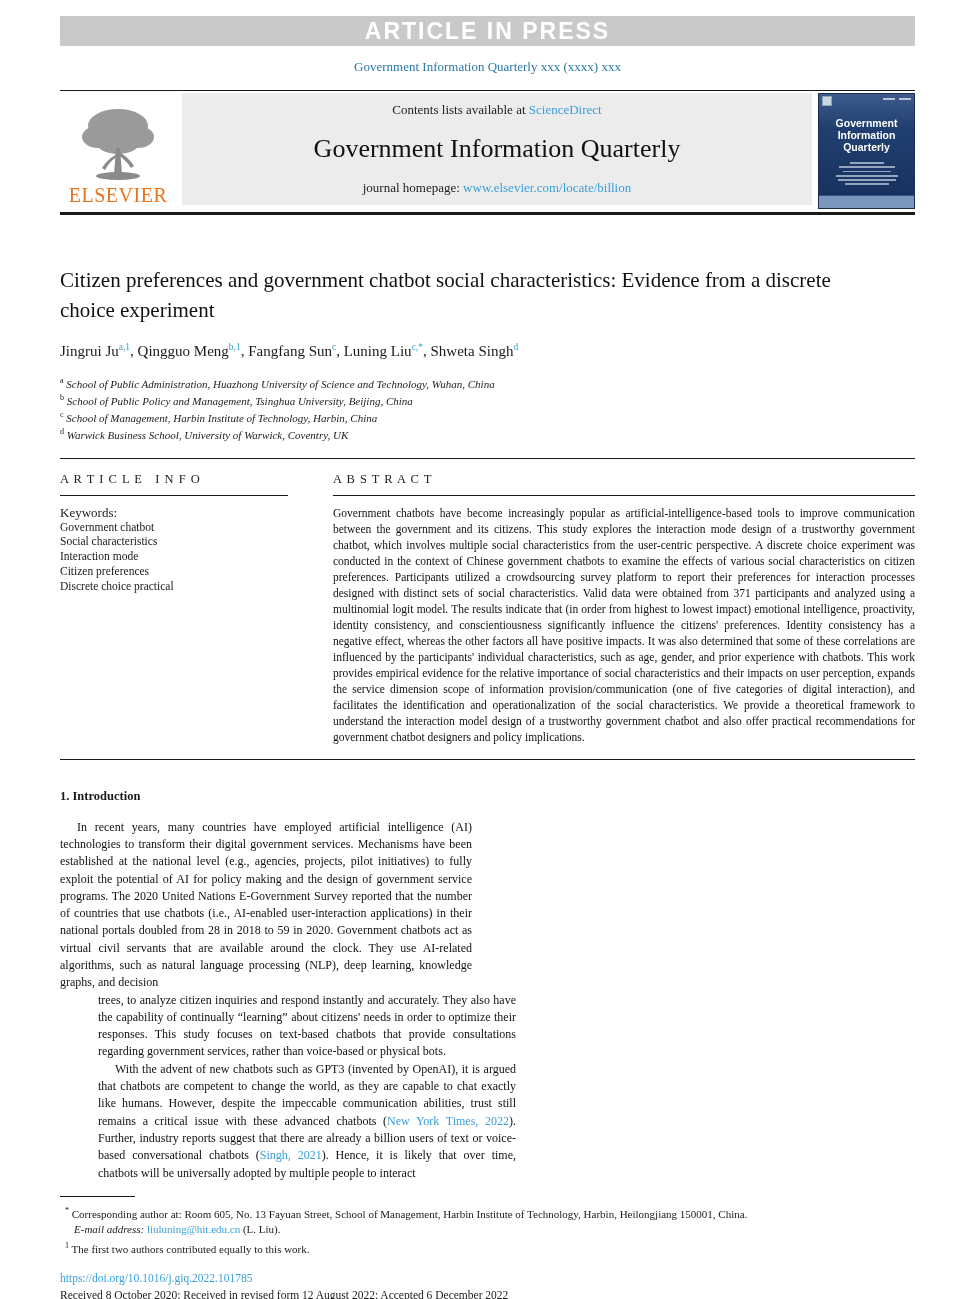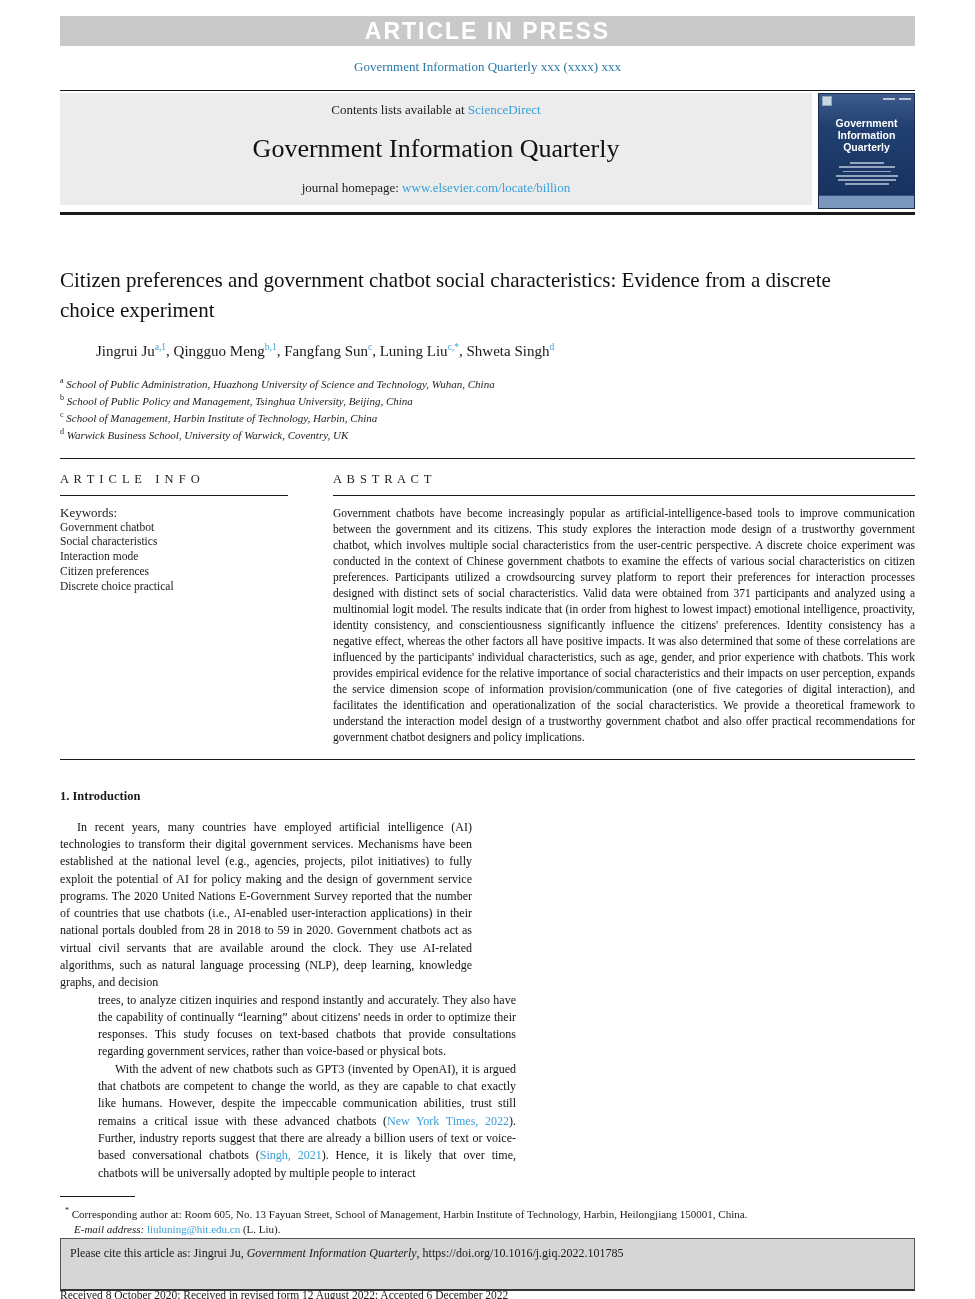--- a/index.html
+++ b/index.html
@@ -36,21 +36,21 @@
   .cover-sq{width:10px;height:10px;background:#c9d4e4;border:1px solid #8aa;}
   .cover-dashes{display:flex;gap:4px;}
   .cover-dash{width:12px;height:2px;background:#b9c6da;margin-top:2px;}
   .cover-title{text-align:center;color:#ffffff;font-family:"Liberation Sans","DejaVu Sans",sans-serif;font-weight:bold;font-size:10.5px;line-height:12px;margin-top:8px;}
   .cover-lines{margin-top:9px;display:flex;flex-direction:column;align-items:center;gap:2.5px;}
   .cover-line{height:1.8px;background:#a9b8cf;opacity:.85;}
   .cover-bottom{position:absolute;bottom:0;left:0;right:0;height:13px;background:#7b97bd;border-top:1px solid #314e7c;}
 
   
   .art-title{margin-top:50px;font-size:21px;line-height:30px;color:#111;max-width:800px;}
-  .authors{margin-top:17px;font-size:15px;margin-left:36px;}
+  .authors{margin-top:17px;font-size:15px;}
   .authors sup{font-size:9.5px;color:var(--link_blue);}
   .affils{margin-top:14px;}
   .affil{font-style:italic;font-size:11px;line-height:14.5px;color:#222;}
   .affil sup{font-size:8px;font-style:normal;}
 
   .rule-thin{border:none;border-top:1.2px solid var(--rule_black);margin-top:15px;}
 
   
   .info-abs{display:flex;margin-top:13px;border-bottom:1.5px solid var(--rule_black);padding-bottom:14px;}
   .info-col{width:228px;flex:none;}
@@ -91,20 +91,37 @@
 
 <div class="page">
 
   <div class="banner">
     <span>ARTICLE IN PRESS</span>
   </div>
 
   <div class="journal-ref">Government Information Quarterly xxx (xxxx) xxx</div>
 
   <div class="masthead">
+    <div class="logo-col">
+      <svg width="84" height="82" viewBox="0 0 84 82">
+        <g fill="#9a9a9a">
+          <ellipse cx="42" cy="22" rx="30" ry="17"></ellipse>
+          <ellipse cx="22" cy="33" rx="16" ry="11"></ellipse>
+          <ellipse cx="62" cy="33" rx="16" ry="11"></ellipse>
+          <ellipse cx="42" cy="38" rx="22" ry="12"></ellipse>
+        </g>
+        <g fill="#8a8a8a">
+          <path d="M40 44 L44 44 L46 70 L38 70 Z"></path>
+          <path d="M41 50 C34 54 30 58 26 64 L29 66 C33 59 37 55 42 52 Z"></path>
+          <path d="M43 48 C50 52 54 56 58 62 L55 64 C51 58 47 54 42 51 Z"></path>
+          <ellipse cx="42" cy="72" rx="22" ry="4"></ellipse>
+        </g>
+      </svg>
+      <div class="elsevier-word">ELSEVIER</div>
+    </div>
 
     <div class="mast-box">
       <div class="contents-line">
         <span>Contents lists available at </span><a class="plink" href="#">ScienceDirect</a>
       </div>
       <div class="mast-title">Government Information Quarterly</div>
       <div class="homepage-line">
         <span>journal homepage: </span><a class="plink" href="#">www.elsevier.com/locate/billion</a>
       </div>
     </div>
@@ -182,17 +199,14 @@
     <div class="fn" style="text-indent:0;"><span class="it">E-mail address:</span> <a class="fn-link" href="#">liuluning@hit.edu.cn</a><span> (L. Liu).</span></div>
     <div class="fn"><sup>1</sup><span> The first two authors contributed equally to this work.</span></div>
   </div>
 
   <div class="doi-block">
     <div><a href="#">https://doi.org/10.1016/j.giq.2022.101785</a></div>
     <div>Received 8 October 2020; Received in revised form 12 August 2022; Accepted 6 December 2022</div>
     <div>0740-624X/© 2022 Published by Elsevier Inc.</div>
   </div>
 
-  <div class="cite-bar">
-    <span>Please cite this article as: Jingrui Ju, </span><span class="it">Government Information Quarterly</span><span>, https://doi.org/10.1016/j.giq.2022.101785</span>
-  </div>
 
 </div>
 
 </body></html>

